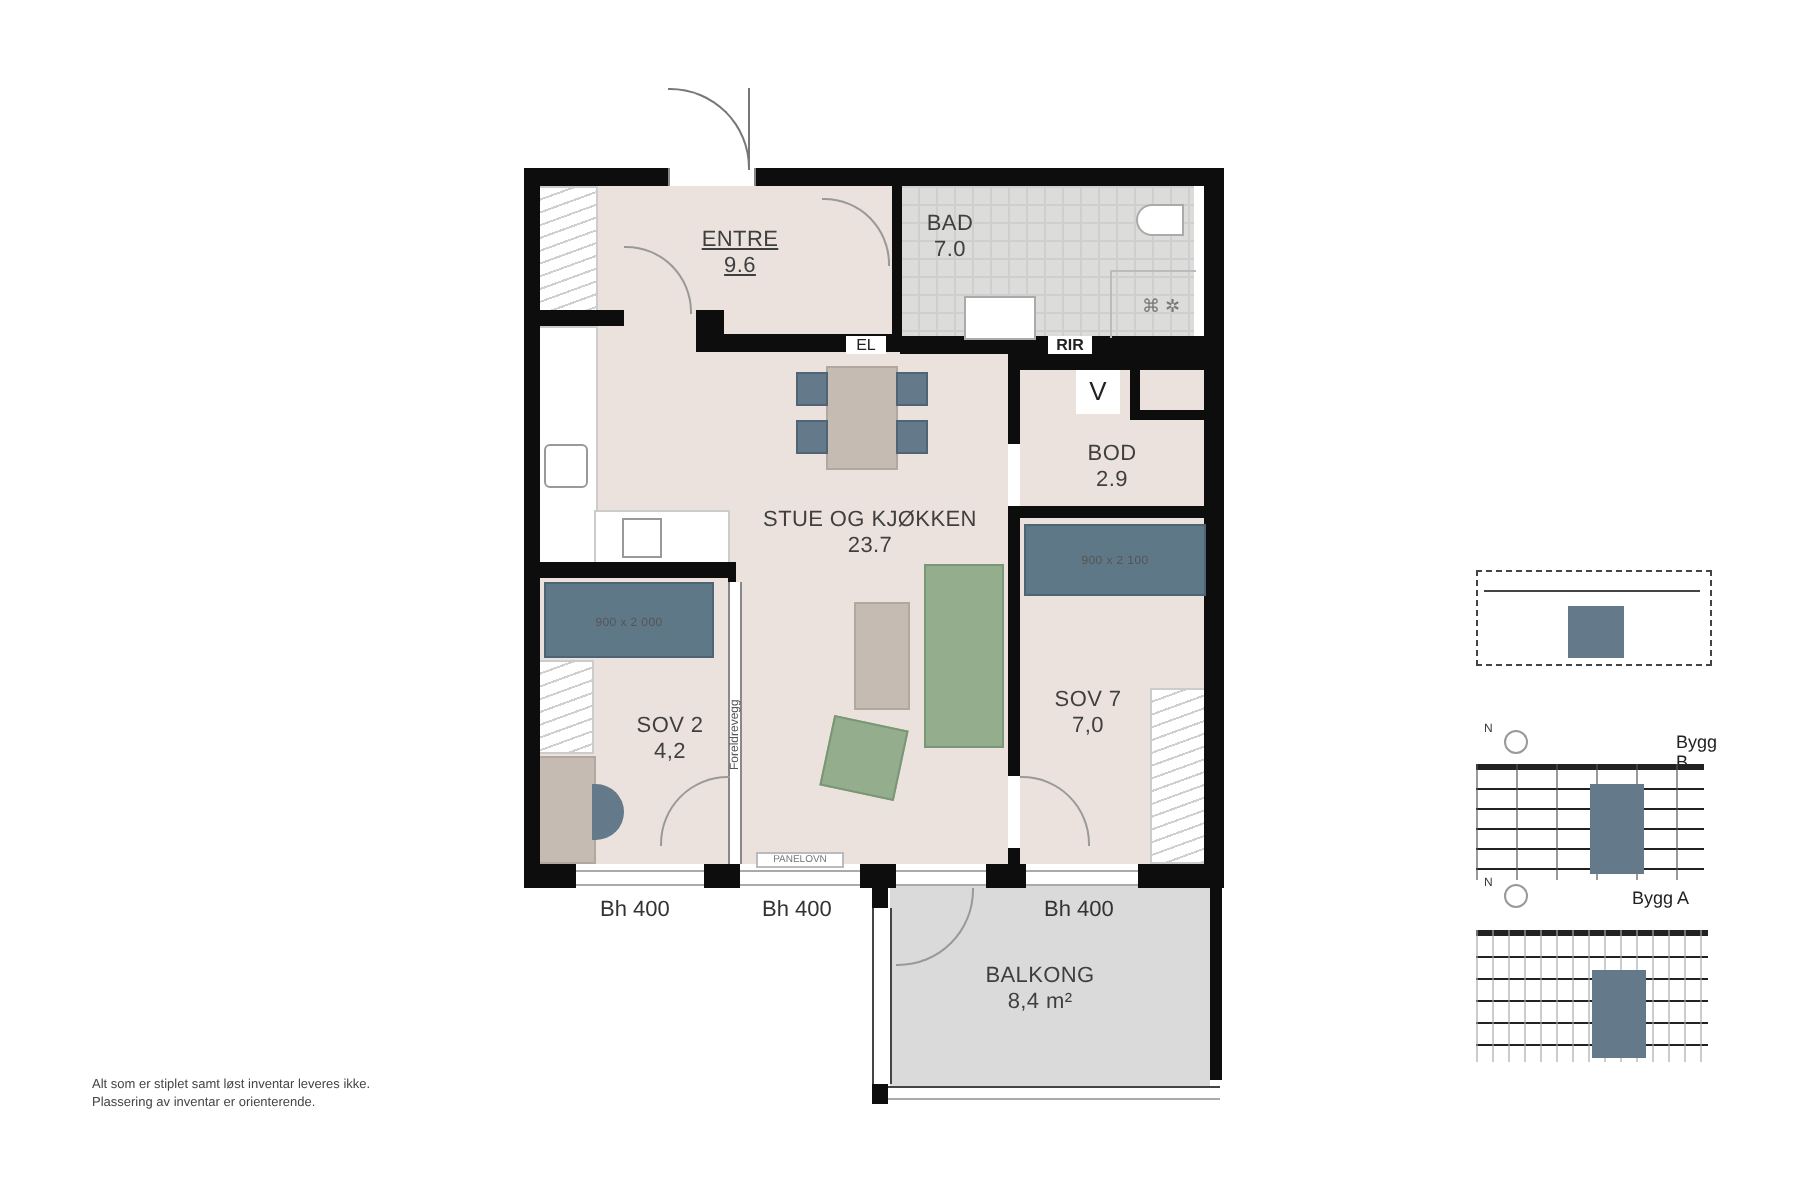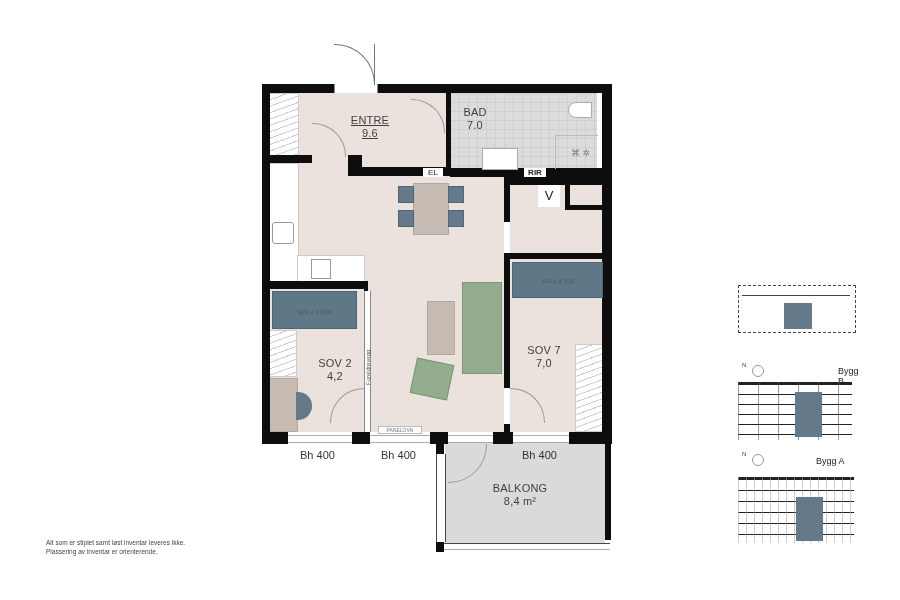--- a/index.html
+++ b/index.html
@@ -142,20 +142,28 @@
   <div class="abs" style="left:444px;top:543px;width:166px;height:5px;background:#fff;border-top:1px solid #444;border-bottom:1px solid #aaa;"></div>
 
   <div class="label" style="left:330px;top:114px;width:80px;text-decoration:underline;">
     <div>ENTRE</div>
     <div>9.6</div>
   </div>
   <div class="label" style="left:455px;top:106px;width:40px;">
     <div>BAD</div>
     <div>7.0</div>
   </div>
+  <div class="label" style="left:510px;top:221px;width:92px;">
+    <div>BOD</div>
+    <div>2.9</div>
+  </div>
+  <div class="label" style="left:375px;top:254px;width:120px;">
+    <div>STUE OG KJØKKEN</div>
+    <div>23.7</div>
+  </div>
   <div class="label" style="left:305px;top:357px;width:60px;">
     <div>SOV 2</div>
     <div>4,2</div>
   </div>
   <div class="label" style="left:514px;top:344px;width:60px;">
     <div>SOV 7</div>
     <div>7,0</div>
   </div>
   <div class="label" style="left:480px;top:482px;width:80px;">
     <div>BALKONG</div>
@@ -182,21 +190,21 @@
   <div class="abs" style="left:4px;top:0;font-size:6px;">N</div>
   <div class="abs" style="left:14px;top:3px;width:10px;height:10px;border:1px solid #999;border-radius:50%;"></div>
   <div class="abs" style="left:78px;top:4px;font-size:9px;color:#222;margin-left:22px;">Bygg B</div>
   <div class="abs" style="left:0;top:20px;width:114px;height:58px;
        background-image:repeating-linear-gradient(#222 0 1px, transparent 1px 10px);border-top:2px solid #222;"></div>
   <div class="abs" style="left:0;top:20px;width:114px;height:58px;
        background-image:repeating-linear-gradient(90deg,#555 0 1px, transparent 1px 20px);opacity:0.6;"></div>
   <div class="hl" style="left:57px;top:30px;width:27px;height:45px;"></div>
 </div>
 
-<div class="abs" style="left:738px;top:451px;width:120px;height:95px;">
+<div class="abs" style="left:738px;top:439px;width:120px;height:95px;">
   <div class="abs" style="left:4px;top:0;font-size:6px;">N</div>
   <div class="abs" style="left:14px;top:3px;width:10px;height:10px;border:1px solid #999;border-radius:50%;"></div>
   <div class="abs" style="left:78px;top:5px;font-size:9px;color:#222;">Bygg A</div>
   <div class="abs" style="left:0;top:26px;width:116px;height:66px;
        background-image:repeating-linear-gradient(#222 0 1px, transparent 1px 11px);border-top:2px solid #222;"></div>
   <div class="abs" style="left:0;top:26px;width:116px;height:66px;
        background-image:repeating-linear-gradient(90deg,#aaa 0 1px, transparent 1px 8px);opacity:0.6;"></div>
   <div class="hl" style="left:58px;top:46px;width:27px;height:44px;"></div>
 </div>
 

